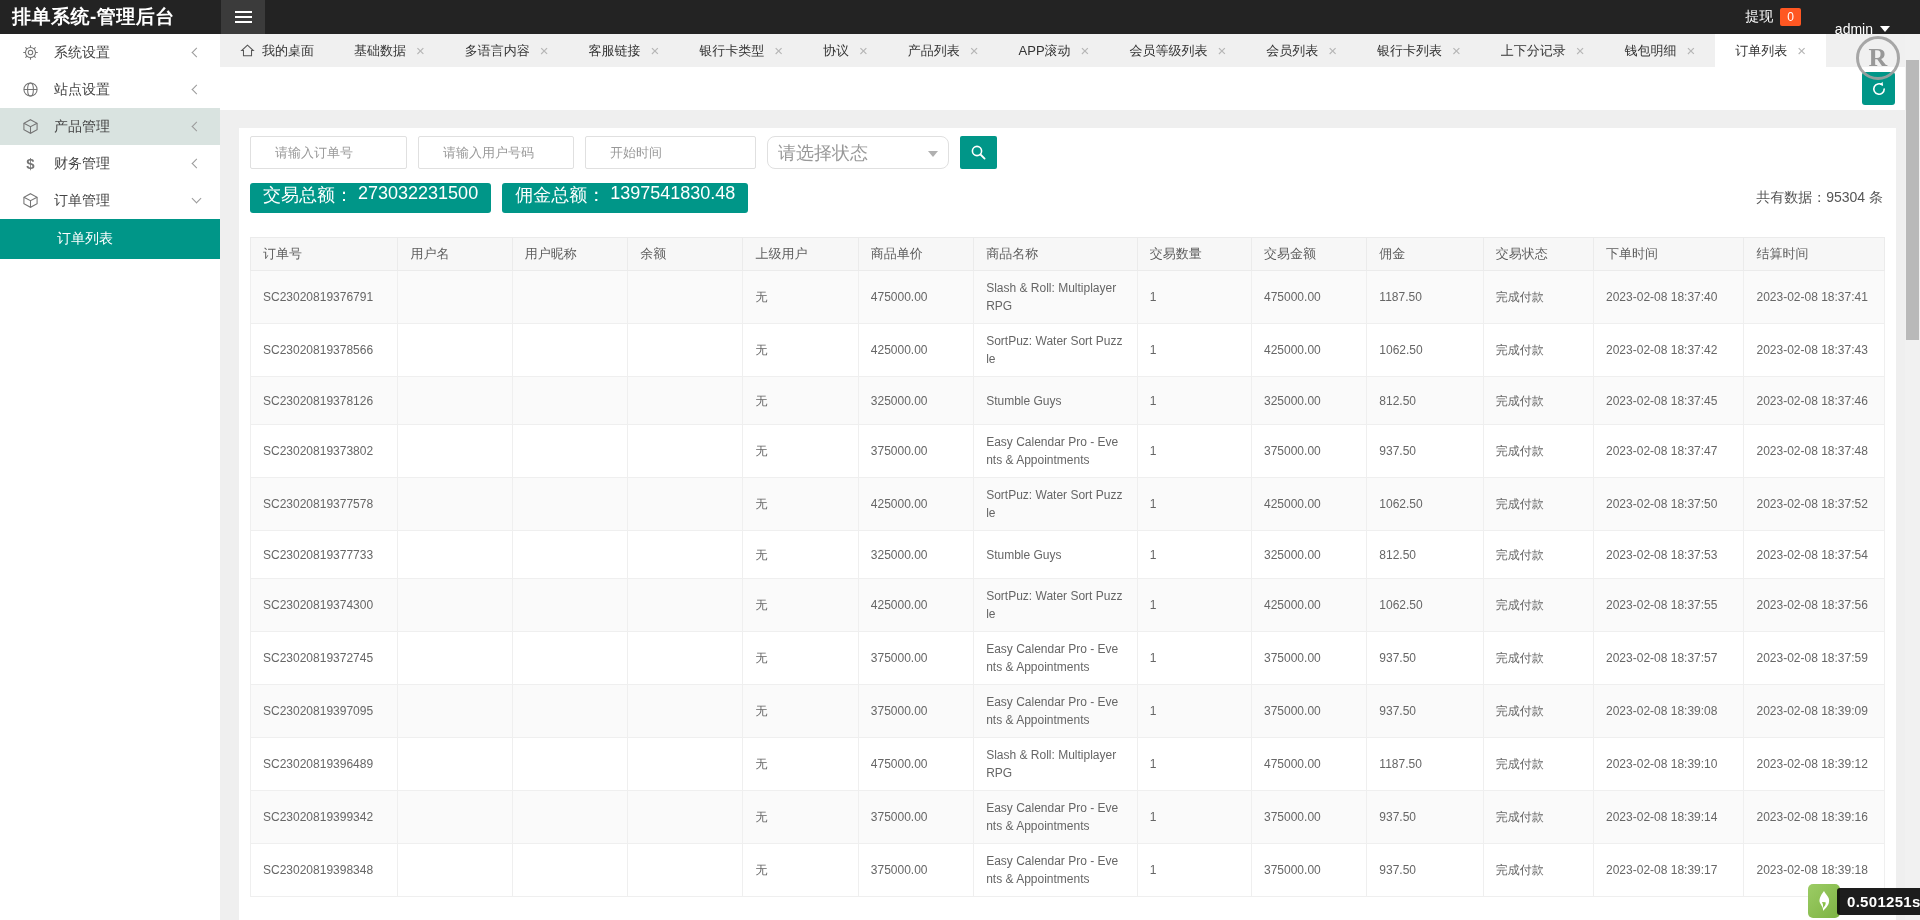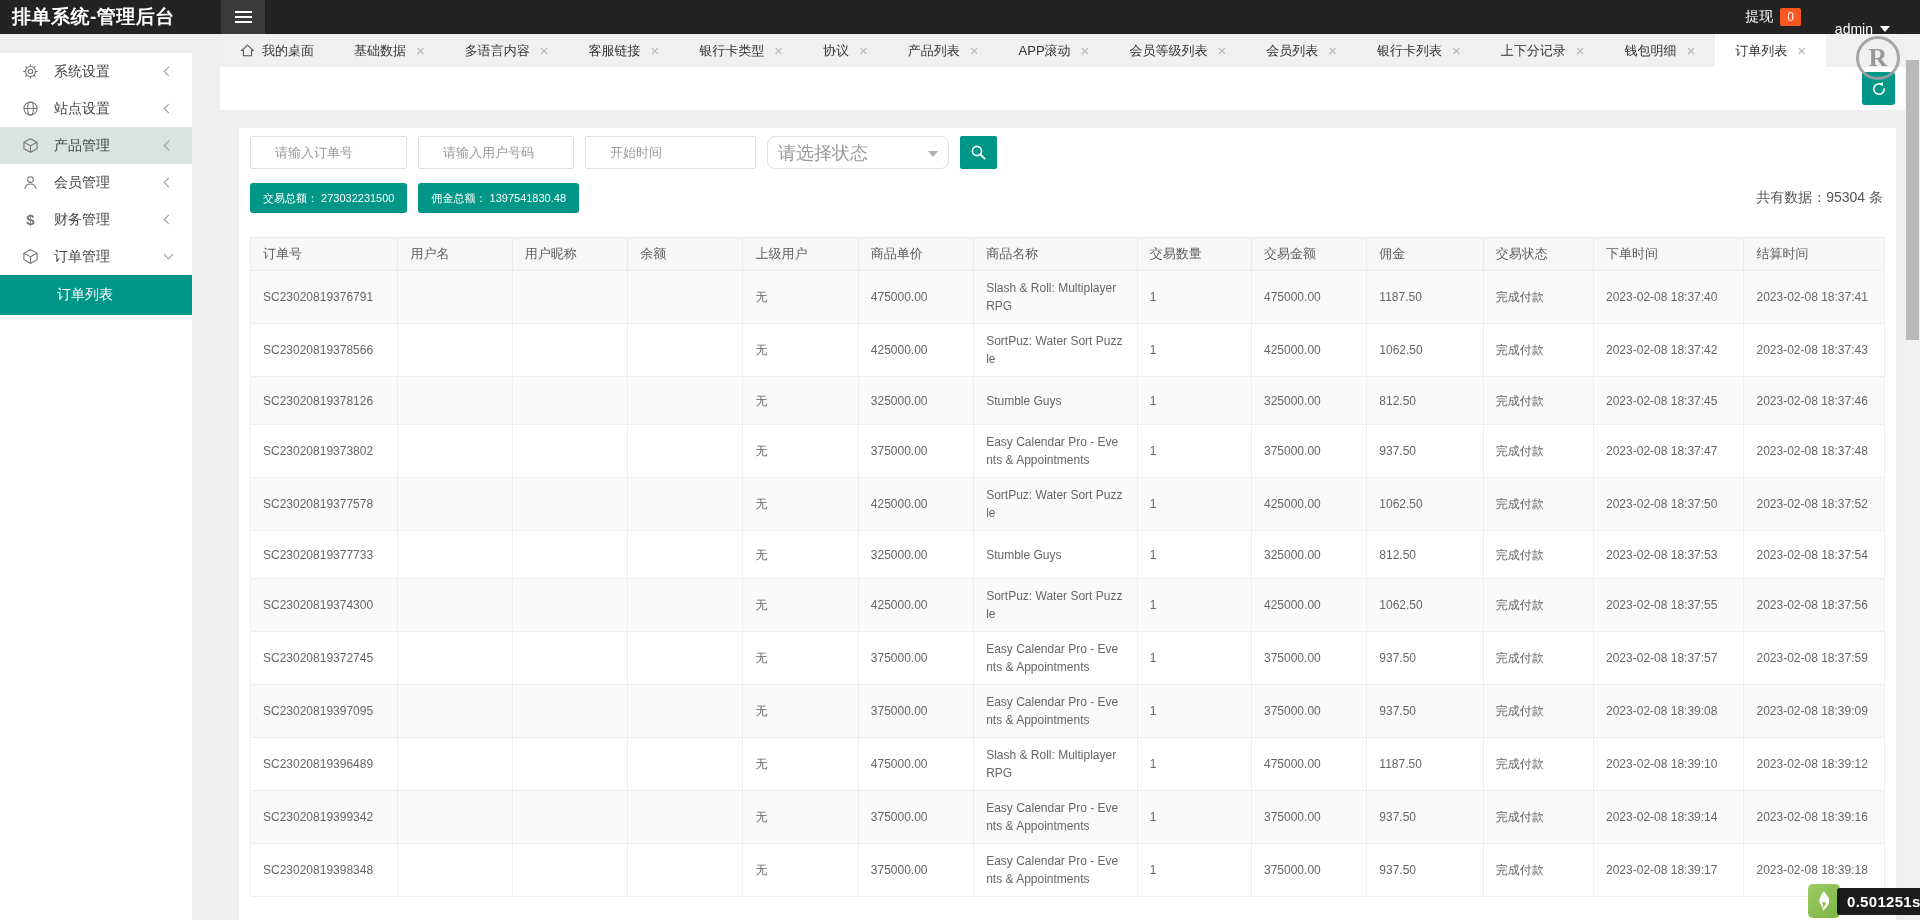--- a/index.html
+++ b/index.html
@@ -40,22 +40,22 @@
   }
   .admin { display:flex; align-items:center; margin-left:34px; cursor:pointer;margin-top:23px; }
   .caret-down {
     width:0; height:0; margin-left:7px;
     border-left:5px solid transparent; border-right:5px solid transparent;
     border-top:6px solid #fff;
   }
 
   
   .sidebar {
-    position:absolute; top:34px; left:0; bottom:0; width:192px;
-    background:#fff; z-index:20;margin-top:19px;
+    position:absolute; top:34px; left:0; bottom:0; width:220px;
+    background:#fff; z-index:20;
   }
   .side-item {
     height:37px; display:flex; align-items:center;
     padding:0 18px 0 22px; cursor:pointer; font-size:14px; color:#454545;
   }
   .side-item.highlighted { background:#d9e3e0; }
   .side-item .s-icon { width:17px; height:17px; margin-right:15px; flex:0 0 auto; display:flex; align-items:center; justify-content:center; }
   .side-item .s-label { flex:1; }
   .glyph { font-size:15px; color:#757575; font-weight:bold; }
   .chev {
@@ -125,22 +125,22 @@
     border-top:6px solid #b0b0b0;
   }
   .search-btn {
     width:37px; height:33px; background:var(--accent); border:none; border-radius:2px;
     display:flex; align-items:center; justify-content:center; cursor:pointer;
   }
 
   .summary-row { display:flex; align-items:center; margin-top:14px; position:relative; }
   .stat-chip {
     height:30px; background:var(--accent); color:#fff; border-radius:3px;
-    display:inline-flex; align-items:center; padding:0 13px;
-    font-size:11px; margin-right:11px; white-space:nowrap;
+    display:inline-flex; align-items:flex-start; padding:0 13px;
+    font-size:18px; margin-right:11px; white-space:nowrap;
   }
   .total-count {
     position:absolute; right:2px; top:6px; font-size:14px; color:#555;
   }
 
   
   table.grid {
     width:100%; border-collapse:collapse; table-layout:fixed; margin-top:24px;
   }
   .grid th {
@@ -222,30 +222,20 @@
           <svg width="17" height="17" viewBox="0 0 16 16">
             <path d="M8 1.6 14.2 4.9v6.2L8 14.4 1.8 11.1V4.9Z" fill="none" stroke="#757575"></path>
             <path d="M1.8 4.9 8 8.2l6.2-3.3M8 8.2v6.2" fill="none" stroke="#757575"></path>
           </svg>
         </span>
         <span class="s-label">产品管理</span>
         <span class="chev "></span>
       </div>
       <div class="side-item">
         <span class="s-icon">
-          <svg width="17" height="17" viewBox="0 0 16 16">
-            <circle cx="8" cy="5.2" r="2.7" fill="none" stroke="#757575"></circle>
-            <path d="M2.6 14c.7-3.1 2.7-4.6 5.4-4.6s4.7 1.5 5.4 4.6" fill="none" stroke="#757575"></path>
-          </svg>
-        </span>
-        <span class="s-label">会员管理</span>
-        <span class="chev "></span>
-      </div>
-      <div class="side-item">
-        <span class="s-icon">
           <span class="glyph">$</span>
         </span>
         <span class="s-label">财务管理</span>
         <span class="chev "></span>
       </div>
       <div class="side-item">
         <span class="s-icon">
           <svg width="17" height="17" viewBox="0 0 16 16">
             <path d="M8 1.6 14.2 4.9v6.2L8 14.4 1.8 11.1V4.9Z" fill="none" stroke="#757575"></path>
             <path d="M1.8 4.9 8 8.2l6.2-3.3M8 8.2v6.2" fill="none" stroke="#757575"></path>

